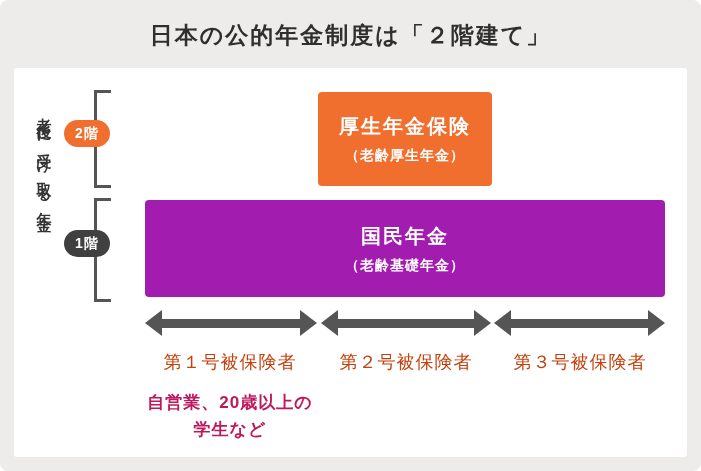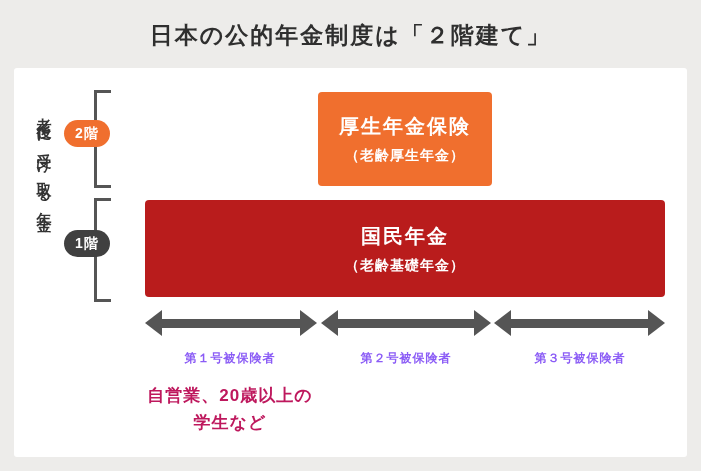--- a/index.html
+++ b/index.html
@@ -3,20 +3,21 @@
 <meta charset="utf-8">
 <style>
   html, body { margin: 0; padding: 0; }
   .stage {
     position: relative;
     width: 701px;
     height: 471px;
     background: #edecea;
     font-family: "Liberation Sans", sans-serif;
     overflow: hidden;
+    border-radius: 8px;
   }
   .title {
     position: absolute;
     top: 20px;
     left: 0;
     width: 100%;
     text-align: center;
     font-size: 23px;
     font-weight: bold;
     color: #2f2f2f;
@@ -69,21 +70,21 @@
     position: absolute;
     color: #ffffff;
     text-align: center;
     border-radius: 4px;
     display: flex;
     flex-direction: column;
     justify-content: center;
     gap: 7px;
   }
   .box-kosei { left: 304px; top: 24px; width: 174px; height: 94px; background: #f06f2e; }
-  .box-kokumin { left: 131px; top: 132px; width: 520px; height: 97px; background: #b91c1c; }
+  .box-kokumin { left: 131px; top: 132px; width: 520px; height: 97px; background: #a21caf; }
   .box-title { font-size: 20px; font-weight: bold; letter-spacing: 2px; }
   .box-subtitle { font-size: 14px; font-weight: bold; letter-spacing: 1px; }
   .arrow {
     position: absolute;
     top: 242px;
     height: 26px;
     display: flex;
     align-items: center;
   }
   .arrow-1 { left: 131px; width: 172px; }
@@ -104,23 +105,23 @@
   .arrow-bar { flex: 1; height: 9px; background: #555555; }
   .category {
     position: absolute;
     top: 282px;
     text-align: center;
   }
   .category-1 { left: 116px; width: 200px; }
   .category-2 { left: 297px; width: 190px; }
   .category-3 { left: 470px; width: 192px; text-align: center; }
   .category-label {
-    font-size: 12px;
-    font-weight: bold;
-    color: #8b5cf6;
+    font-size: 18px;
+    font-weight: normal;
+    color: #c2410c;
     letter-spacing: 1px;
   }
   .category-desc {
     margin-top: 15px;
     font-size: 17px;
     font-weight: bold;
     color: #be185d;
     line-height: 1.6;
     white-space: pre-line;
     letter-spacing: 1px;

